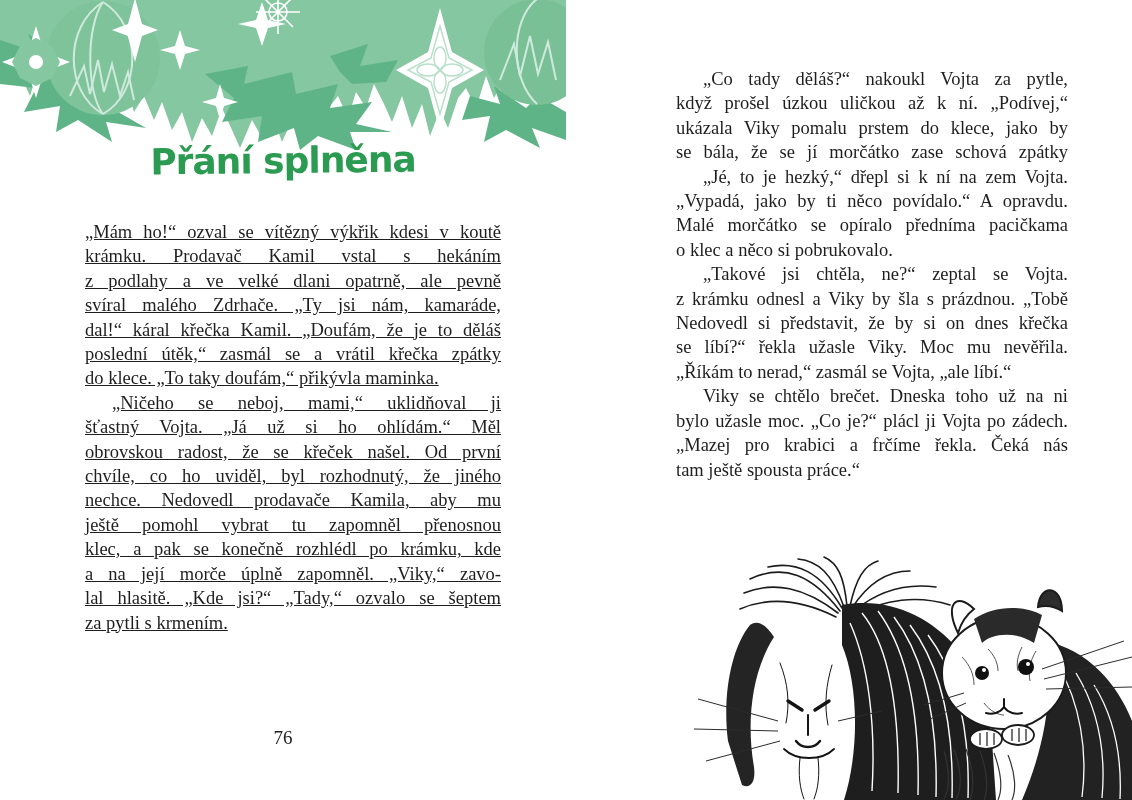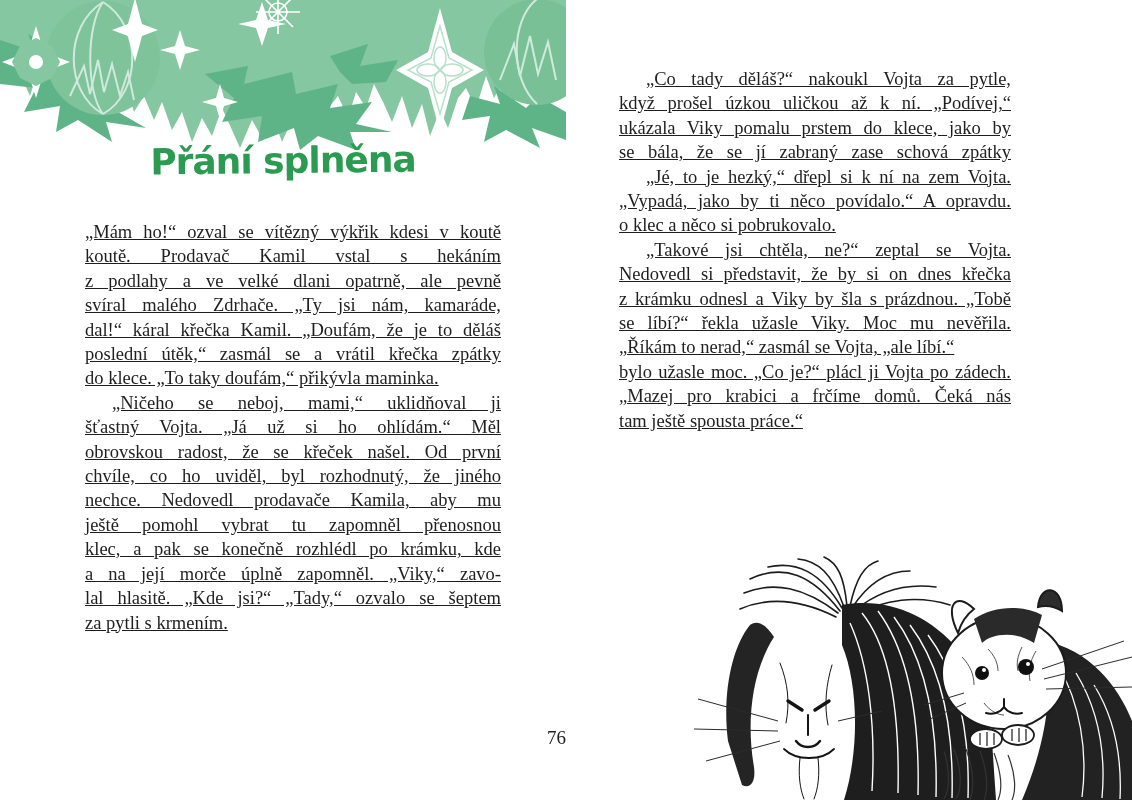--- a/index.html
+++ b/index.html
@@ -8,27 +8,27 @@
     font-family:"Liberation Serif", serif; color:#1e1e1e; overflow:hidden;
   }
   .decoration { position:absolute; left:0; top:0; width:566px; height:152px; }
   .chapter-title {
     position:absolute; left:0; top:140px; width:566px; margin:0;
     text-align:center; font-family:"DejaVu Sans", sans-serif; font-weight:bold;
     font-size:36px; color:#2a9b51; transform:rotate(-0.6deg); letter-spacing:-1px;
   }
   .textcol { position:absolute; font-size:18.5px; line-height:24.4px; }
   .textcol-left  { left:85px;  top:220px; width:416px;text-decoration:underline; }
-  .textcol-right { left:619px; top:67px;  width:392px;text-decoration:underline; }
+  .textcol-right { left:676px; top:67px;  width:392px; }
   .para { margin:0; }
   .line { text-align:justify; text-align-last:justify; }
   .line.last { text-align-last:left; }
   .line.indent { text-indent:27px; }
   .pagenum {
-    position:absolute; left:0; top:727px; width:566px; text-align:right;
+    position:absolute; left:0; top:727px; width:566px; text-align:center;
     font-size:19px; color:#1e1e1e;
   }
   .illustration { position:absolute; left:692px; top:553px; width:440px; height:247px; }
   svg { display:block; }
 </style>
 </head>
 <body>
 
 <div class="spread">
 
@@ -101,21 +101,21 @@
           <path d="M278,-10 L278,34 M256,12 L300,12 M263,-3 L293,27 M293,-3 L263,27"></path>
         </g>
       </svg>
     </div>
 
     <h1 class="chapter-title">Přání splněna</h1>
 
     <div class="textcol textcol-left">
         <div class="para">
           <div class="line">„Mám ho!“ ozval se vítězný výkřik kdesi v koutě</div>
-          <div class="line">koutě. Prodavač Kamil vstal s hekáním</div>
+          <div class="line">krámku. Prodavač Kamil vstal s hekáním</div>
           <div class="line">z podlahy a ve velké dlani opatrně, ale pevně</div>
           <div class="line">svíral malého Zdrhače. „Ty jsi nám, kamaráde,</div>
           <div class="line">dal!“ káral křečka Kamil. „Doufám, že je to děláš</div>
           <div class="line">poslední útěk,“ zasmál se a vrátil křečka zpátky</div>
           <div class="line last">do klece. „To taky doufám,“ přikývla maminka.</div>
         </div>
         <div class="para">
           <div class="line indent">„Ničeho se neboj, mami,“ uklidňoval ji</div>
           <div class="line">šťastný Vojta. „Já už si ho ohlídám.“ Měl</div>
           <div class="line">obrovskou radost, že se křeček našel. Od první</div>
@@ -132,37 +132,39 @@
     <div class="pagenum">76</div>
   </div>
 
   <div>
 
     <div class="textcol textcol-right">
         <div class="para">
           <div class="line indent">„Co tady děláš?“ nakoukl Vojta za pytle,</div>
           <div class="line">když prošel úzkou uličkou až k ní. „Podívej,“</div>
           <div class="line">ukázala Viky pomalu prstem do klece, jako by</div>
-          <div class="line">se bála, že se jí zabraný zase schová zpátky</div>
+          <div class="line">se bála, že se jí morčátko zase schová zpátky</div>
         </div>
         <div class="para">
           <div class="line indent">„Jé, to je hezký,“ dřepl si k ní na zem Vojta.</div>
           <div class="line">„Vypadá, jako by ti něco povídalo.“ A opravdu.</div>
+          <div class="line">Malé morčátko se opíralo předníma pacičkama</div>
           <div class="line last">o klec a něco si pobrukovalo.</div>
         </div>
         <div class="para">
           <div class="line indent">„Takové jsi chtěla, ne?“ zeptal se Vojta.</div>
+          <div class="line">z krámku odnesl a Viky by šla s prázdnou. „Tobě</div>
           <div class="line">Nedovedl si představit, že by si on dnes křečka</div>
-          <div class="line">z krámku odnesl a Viky by šla s prázdnou. „Tobě</div>
           <div class="line">se líbí?“ řekla užasle Viky. Moc mu nevěřila.</div>
           <div class="line last">„Říkám to nerad,“ zasmál se Vojta, „ale líbí.“</div>
         </div>
         <div class="para">
+          <div class="line indent">Viky se chtělo brečet. Dneska toho už na ni</div>
           <div class="line">bylo užasle moc. „Co je?“ plácl ji Vojta po zádech.</div>
-          <div class="line">„Mazej pro krabici a frčíme domů. Čeká nás</div>
+          <div class="line">„Mazej pro krabici a frčíme řekla. Čeká nás</div>
           <div class="line last">tam ještě spousta práce.“</div>
         </div>
       </div>
 
     <div class="illustration">
       <svg width="440" height="247" viewBox="0 0 440 247">
 
         <g stroke="#1b1b1b" stroke-width="1.6" fill="none" stroke-linecap="round">
           <path d="M148,58 C120,22 92,10 58,26"></path>
           <path d="M150,55 C128,18 104,8 76,14"></path>

